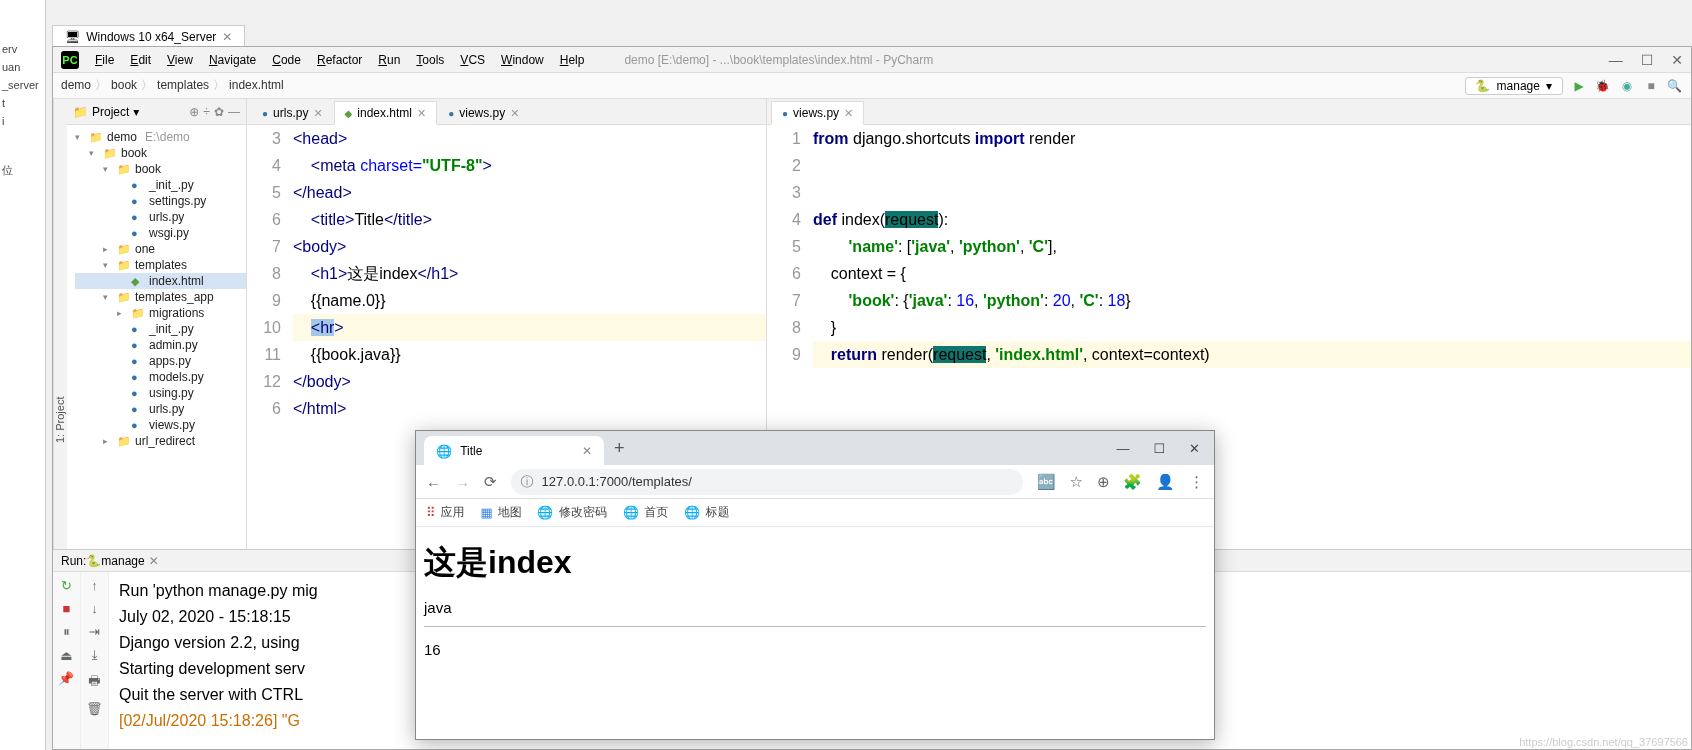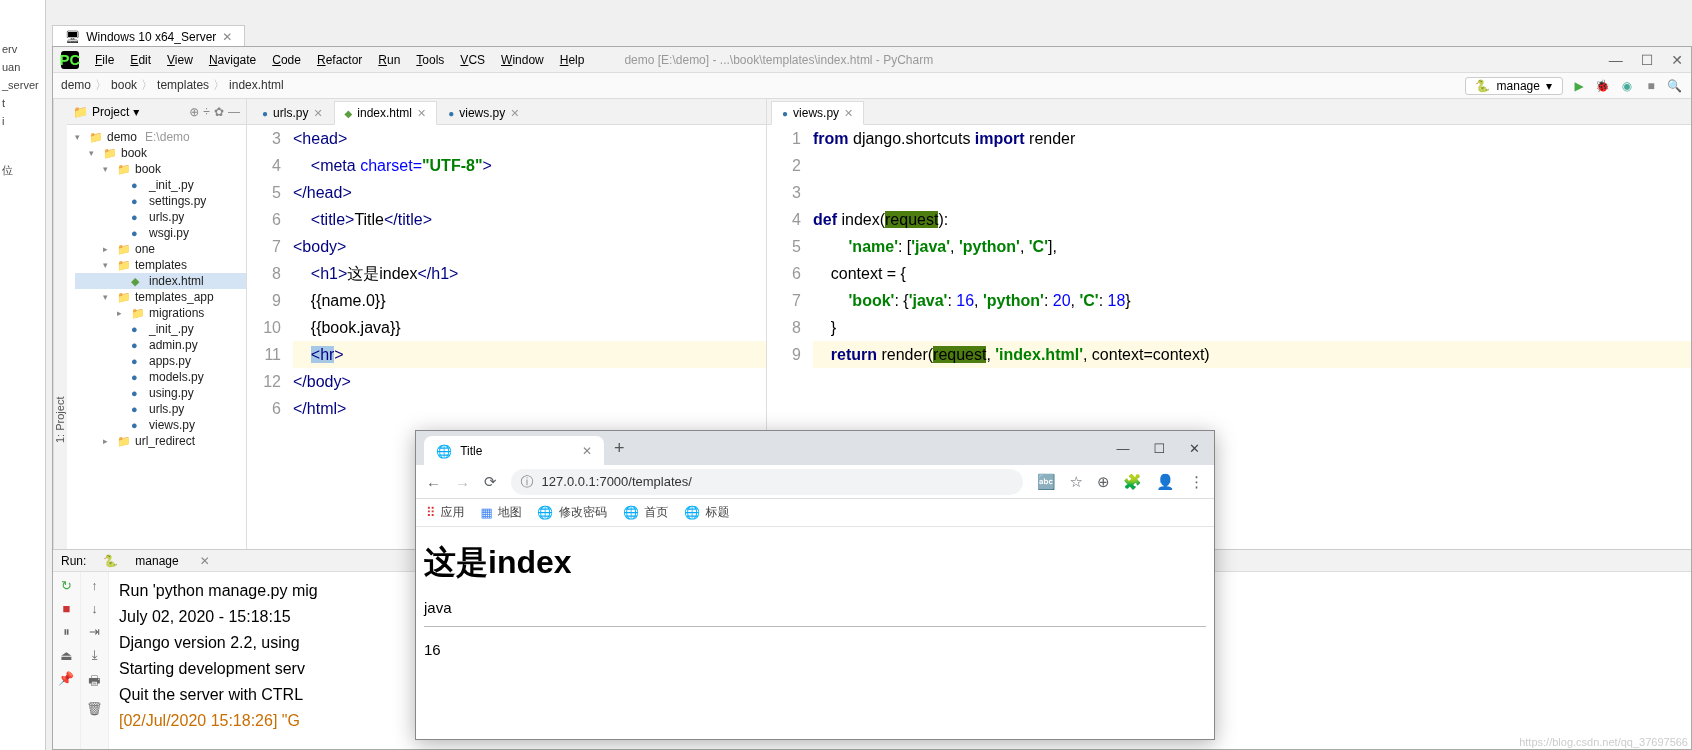--- a/index.html
+++ b/index.html
@@ -6,21 +6,21 @@
 body { background: #f0f0f0; width: 1692px; height: 750px; overflow: hidden; position: relative; font-size: 13px; }
 
 .left-sidebar { position: absolute; left: 0; top: 0; width: 46px; height: 750px; background: #fff; border-right: 1px solid #ccc; padding-top: 40px; }
 .left-sidebar div { font-size: 11px; padding: 3px 2px; color: #444; }
 
 .vm-tab { position: absolute; left: 52px; top: 25px; background: #fff; border: 1px solid #ccc; padding: 4px 12px; display: flex; align-items: center; gap: 6px; font-size: 12px; }
 .vm-tab .close { color: #888; cursor: pointer; }
 
 .ide { position: absolute; left: 52px; top: 46px; right: 0; bottom: 0; background: #fff; border: 1px solid #aaa; }
 .menubar { height: 26px; background: #f2f2f2; border-bottom: 1px solid #ddd; display: flex; align-items: center; padding: 0 8px; gap: 2px; font-size: 12px; }
-.menubar .ide-icon { width: 18px; height: 18px; background: #000; border-radius: 3px; display: inline-flex; align-items: center; justify-content: center; color: #5af542; font-size: 15px; font-weight: bold; margin-right: 6px; }
+.menubar .ide-icon { width: 18px; height: 18px; background: #000; border-radius: 3px; display: inline-flex; align-items: center; justify-content: center; color: #5af542; font-size: 11px; font-weight: bold; margin-right: 6px; }
 .menubar .mitem { padding: 2px 8px; cursor: pointer; }
 .menubar .mitem u { text-decoration: underline; }
 .menubar .title-path { margin-left: 30px; color: #999; font-size: 12px; }
 .menubar .wincontrols { margin-left: auto; display: flex; gap: 18px; color: #666; font-size: 14px; }
 
 .toolbar-row { height: 26px; background: #fafafa; border-bottom: 1px solid #ddd; display: flex; align-items: center; padding: 0 8px; font-size: 12px; }
 .breadcrumb span { color: #333; }
 .breadcrumb .sep { color: #aaa; margin: 0 4px; }
 .toolbar-row .right-tools { margin-left: auto; display: flex; align-items: center; gap: 8px; }
 .manage-dd { border: 1px solid #ccc; padding: 1px 10px; border-radius: 3px; display: flex; align-items: center; gap: 6px; background: #fff; }
@@ -57,27 +57,27 @@
 .gutter { position: absolute; left: 0; top: 0; bottom: 0; width: 44px; background: #fff; text-align: right; padding-right: 10px; color: #999; }
 .gutter div { height: 27px; line-height: 27px; }
 .code-lines { position: absolute; left: 46px; right: 0; top: 0; }
 .code-lines .line { height: 27px; line-height: 27px; white-space: pre; }
 .line.hl { background: #fffae3; }
 .tag { color: #000080; }
 .attr { color: #0000ff; }
 .str { color: #008000; font-weight: bold; }
 .kw { color: #000080; font-weight: bold; }
 .fn { color: #000; }
-.param { background: #4d7c0f; color: #000; }
+.param { background: #0f766e; color: #000; }
 .num { color: #0000ff; }
 .selbox { background: #a6c8e6; }
 .crumbs { height: 20px; border-top: 1px solid #eee; font-size: 11px; color: #666; display: flex; align-items: center; padding: 0 8px; gap: 6px; }
 
 .run-panel { position: absolute; left: 0; right: 0; bottom: 0; height: 200px; background: #fff; border-top: 1px solid #ccc; display: flex; flex-direction: column; }
-.run-header { height: 22px; background: #f2f2f2; border-bottom: 1px solid #ddd; display: flex; align-items: center; padding: 0 8px; font-size: 12px; gap: 17px; }
+.run-header { height: 22px; background: #f2f2f2; border-bottom: 1px solid #ddd; display: flex; align-items: center; padding: 0 8px; font-size: 12px; gap: 0; }
 .run-body { flex: 1; display: flex; }
 .run-toolbar { width: 28px; background: #f8f8f8; border-right: 1px solid #eee; display: flex; flex-direction: column; align-items: center; gap: 8px; padding-top: 6px; }
 .run-toolbar2 { width: 28px; background: #f8f8f8; border-right: 1px solid #eee; display: flex; flex-direction: column; align-items: center; gap: 8px; padding-top: 6px; }
 .rtb { font-size: 13px; color: #666; cursor: pointer; }
 .rtb.green { color: #4a4; }
 .rtb.red { color: #c33; }
 .console { flex: 1; padding: 6px 10px; font-family: Consolas, monospace; font-size: 16px; line-height: 26px; overflow: hidden; }
 .console .cl { white-space: pre; }
 .console .link { color: #c96e00; }
 
@@ -301,22 +301,22 @@
               <div>6</div>
             </div>
           <div class="code-lines" id="lcode">
               <div class="line"><span class="tag">&lt;head&gt;</span></div>
               <div class="line">    <span class="tag">&lt;meta</span> <span class="attr">charset=</span><span class="str">"UTF-8"</span><span class="tag">&gt;</span></div>
               <div class="line"><span class="tag">&lt;/head&gt;</span></div>
               <div class="line">    <span class="tag">&lt;title&gt;</span>Title<span class="tag">&lt;/title&gt;</span></div>
               <div class="line"><span class="tag">&lt;body&gt;</span></div>
               <div class="line">    <span class="tag">&lt;h1&gt;</span>这是index<span class="tag">&lt;/h1&gt;</span></div>
               <div class="line">    {{name.0}}</div>
+              <div class="line hl">    <span class="selbox"><span class="tag">&lt;hr</span></span><span class="tag">&gt;</span></div>
               <div class="line">    {{book.java}}</div>
-              <div class="line hl">    <span class="selbox"><span class="tag">&lt;hr</span></span><span class="tag">&gt;</span></div>
               <div class="line"><span class="tag">&lt;/body&gt;</span></div>
               <div class="line"><span class="tag">&lt;/html&gt;</span></div>
             </div>
         </div>
         <div class="crumbs">
           <span>html</span>
             <span>〉</span>
           <span>body</span>
             <span>〉</span>
         </div>

